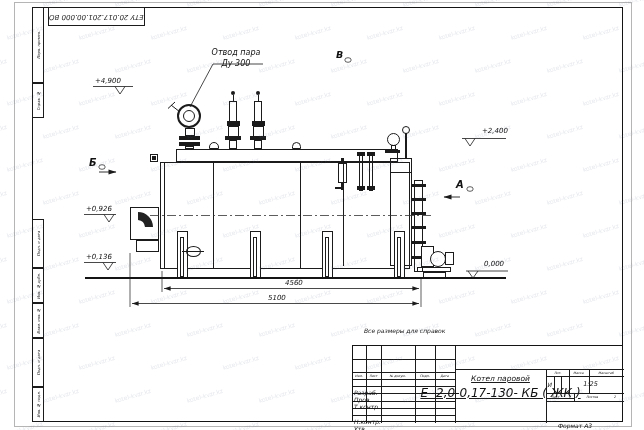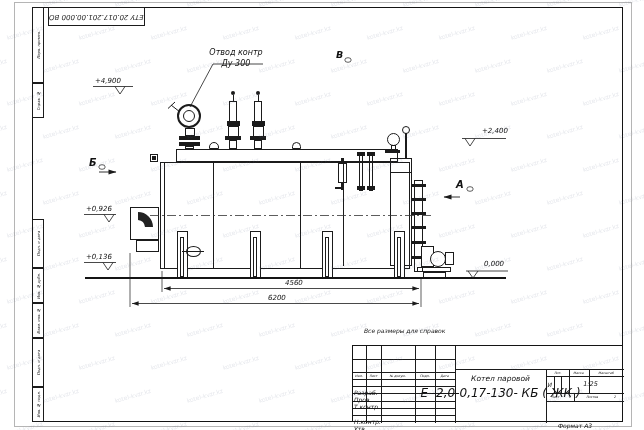--- a/index.html
+++ b/index.html
@@ -182,35 +182,35 @@
     <path d="M462 138.5 H506 M465 138.5 L470 146 L475 138.5" stroke="#1b1b1b" stroke-width="0.8" fill="none"></path>
     <path d="M84 214.5 H116 M104 214.5 L109 222 L114 214.5" stroke="#1b1b1b" stroke-width="0.8" fill="none"></path>
     <path d="M84 262.5 H116 M103 262.5 L108 270 L113 262.5" stroke="#1b1b1b" stroke-width="0.8" fill="none"></path>
     <path d="M466 271 H508 M468 271 L473 278 L478 271" stroke="#1b1b1b" stroke-width="0.8" fill="none"></path>
 
     <path d="M180 112 L171 105 M168 108.5 L175 102" stroke="#1b1b1b" stroke-width="1" fill="none"></path>
 
     <path d="M138 212 A15 15 0 0 1 153 227 L145 227 A8 8 0 0 0 138 220 Z" fill="#222"></path>
   </svg>
 
-  <div class="txt s8 fc" style="left:207px;top:49px;width:58px;">Отвод контр</div>
+  <div class="txt s8 fc" style="left:207px;top:49px;width:58px;">Отвод пара</div>
   <div class="txt s8 fc" style="left:207px;top:60px;width:58px;">Ду 300</div>
 
   <div class="txt" style="left:336px;top:50px;font-size:9.5px;font-weight:bold;">В</div>
   <div class="txt" style="left:89px;top:158px;font-size:10px;font-weight:bold;">Б</div>
   <div class="txt" style="left:456px;top:180px;font-size:10px;font-weight:bold;">А</div>
 
   <div class="txt s7" style="left:95px;top:78px;">+4,900</div>
   <div class="txt s7" style="left:482px;top:128px;">+2,400</div>
   <div class="txt s7" style="left:86px;top:206px;">+0,926</div>
   <div class="txt s7" style="left:86px;top:254px;">+0,136</div>
   <div class="txt s7" style="left:484px;top:261px;">0,000</div>
 
   <div class="txt s7" style="left:285px;top:280px;">4560</div>
-  <div class="txt s7" style="left:268px;top:295px;">6200</div>
+  <div class="txt s7" style="left:268px;top:295px;">5100</div>
 
   <div class="txt" style="left:364px;top:328px;font-size:6px;">Все размеры для справок</div>
 
   <div class="abs" style="left:352px;top:345px;width:271px;height:77px;border:1.4px solid #141414;box-sizing:border-box;background:transparent;">
 
     <div class="hl" style="left:0;top:13px;width:102px;"></div>
     <div class="hl" style="left:0;top:26px;width:102px;"></div>
     <div class="hl" style="left:0;top:33px;width:102px;"></div>
     <div class="hl" style="left:0;top:40px;width:102px;"></div>
     <div class="hl" style="left:0;top:47px;width:102px;"></div>
@@ -250,21 +250,21 @@
         <span class="sc54 txt" style="position:static">Дата</span>
       </div>
 
     <div class="tb-cell" style="left:1px;top:33.5px;width:28px;height:7px;"><span class="txt sc66" style="position:static;transform-origin:left center;">Разраб.</span></div>
     <div class="tb-cell" style="left:1px;top:40.5px;width:28px;height:7px;"><span class="txt sc66" style="position:static;transform-origin:left center;">Пров.</span></div>
     <div class="tb-cell" style="left:1px;top:47.5px;width:28px;height:7px;"><span class="txt sc66" style="position:static;transform-origin:left center;">Т.контр.</span></div>
     <div class="tb-cell" style="left:1px;top:62.5px;width:28px;height:7px;"><span class="txt sc66" style="position:static;transform-origin:left center;">Н.контр.</span></div>
     <div class="tb-cell" style="left:1px;top:69.5px;width:28px;height:7px;"><span class="txt sc66" style="position:static;transform-origin:left center;">Утв.</span></div>
 
 
-    <div class="tb-cell" style="left:102px;top:23px;width:91px;height:54px;">
+    <div class="tb-cell" style="left:102px;top:23px;width:91px;height:54px;text-decoration:underline;">
       <div class="fc" style="margin-top:6px;">
           <span class="txt" style="position:static;font-size:7.5px;">Котел паровой</span>
         </div>
       <div class="fc" style="margin-top:4px;">
           <span class="txt" style="position:static;font-size:12px;">Е -2,0-0,17-130- КБ ( ЖК )</span>
         </div>
     </div>
 
     <div class="tb-cell fc" style="left:193px;top:23px;width:23px;height:7px;">
         <span class="txt sc54" style="position:static">Лит.</span>

